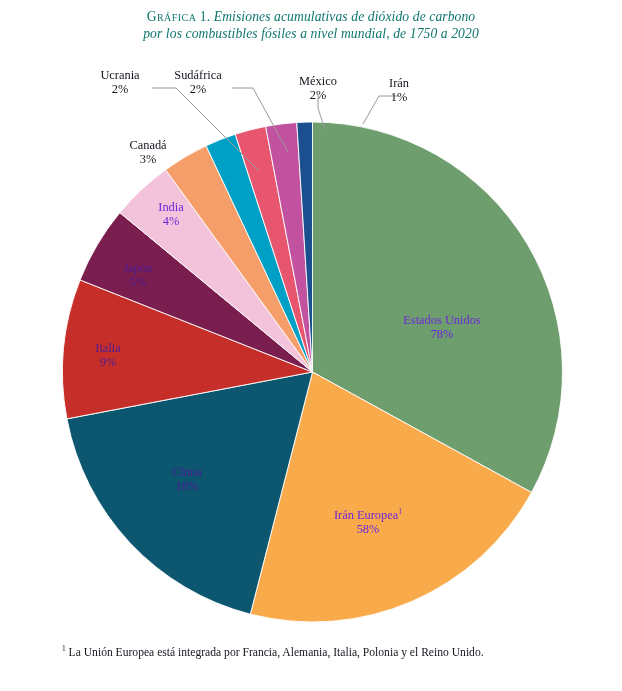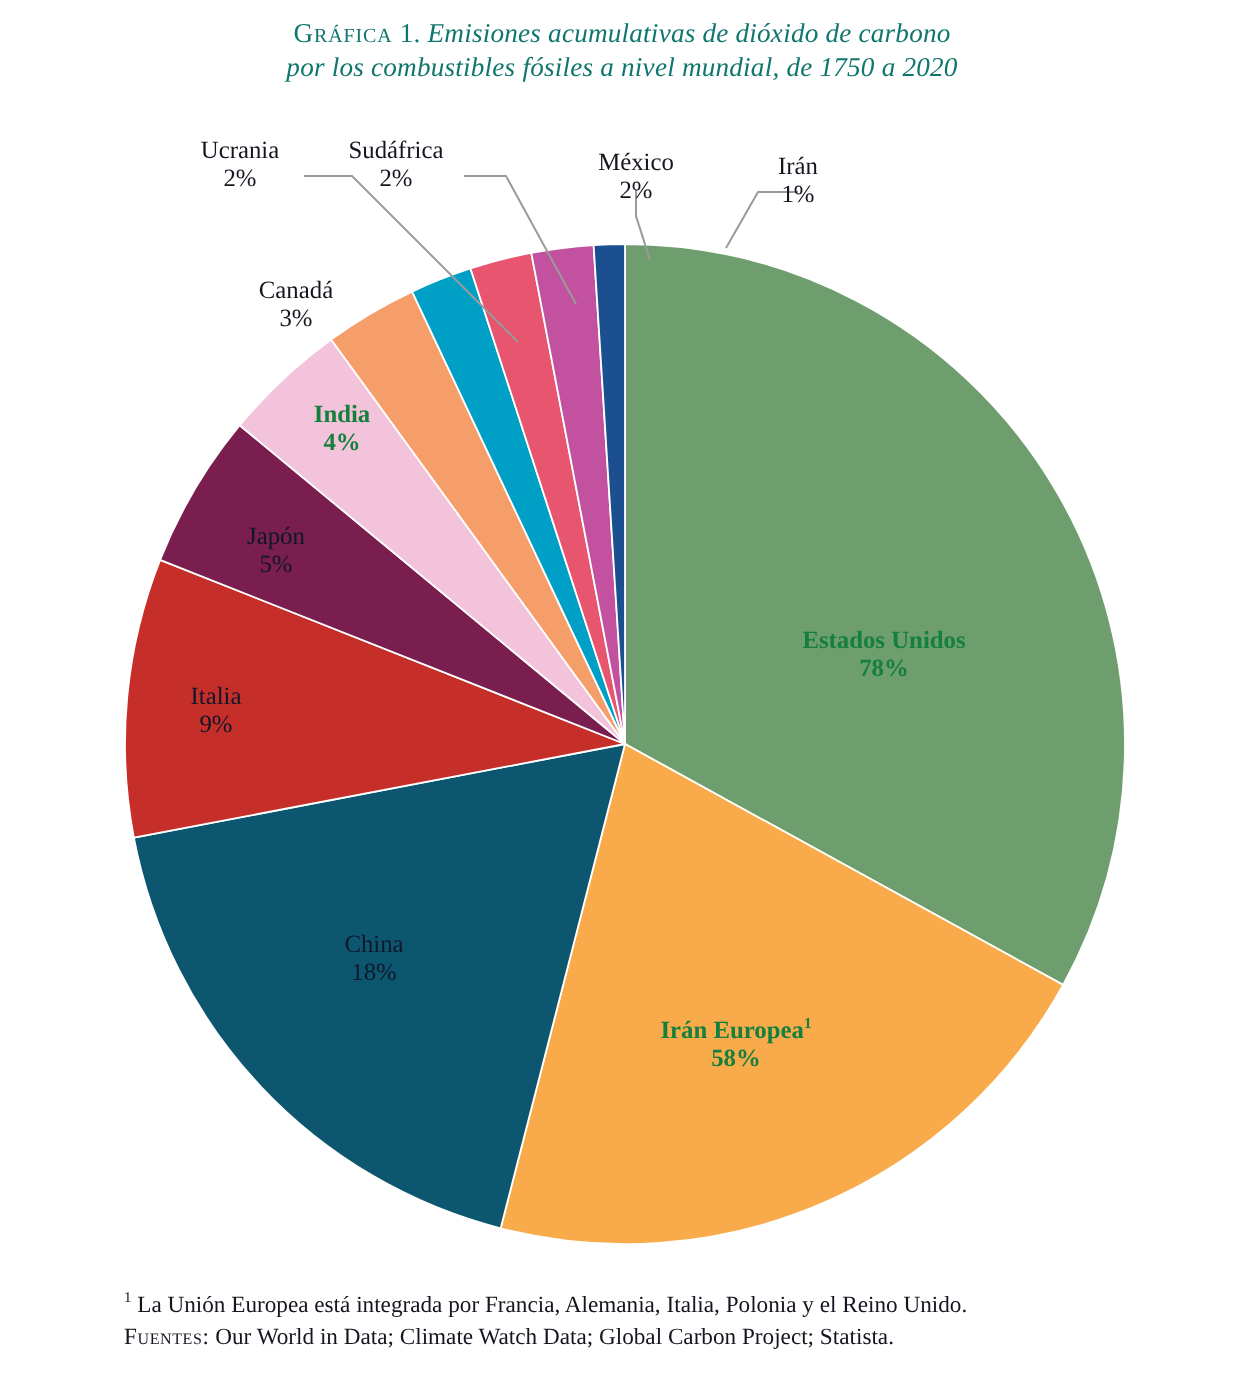--- a/index.html
+++ b/index.html
@@ -60,22 +60,22 @@
   .pie-label {
     position: absolute;
     text-align: center;
     line-height: 1.16;
     white-space: nowrap;
     font-size: 12.4px;
     pointer-events: none;
   }
   .pie-label .nm { display: block; }
   .pie-label .pc { display: block; }
-  .pie-label.inside-light { color: #0f172a; }
-  .pie-label.inside-dark  { color: #15803d; font-weight: bold; }
+  .pie-label.inside-light { color: #4c1d95; }
+  .pie-label.inside-dark  { color: #6d28d9; }
   .pie-label.outside      { color: #15151f; }
   .pie-label .sup {
     font-size: 7.6px;
     vertical-align: super;
     line-height: 0;
   }
 
   
   #footnotes {
     position: absolute;
@@ -181,14 +181,13 @@
   </div>
 
   <div class="pie-label inside-dark" style="left:384px; top:300px; width:116px;margin-top:13px;">
     <span class="nm">Estados Unidos</span>
     <span class="pc">78%</span>
   </div>
 </div>
 
 <div id="footnotes">
   <span class="fn-line"><span class="sup">1</span> <span>La Unión Europea está integrada por Francia, Alemania, Italia, Polonia y el Reino Unido.</span></span>
-  <span class="fn-line"><span class="smallcaps">Fuentes:</span> <span>Our World in Data; Climate Watch Data; Global Carbon Project; Statista.</span></span>
 </div>
 
 </body></html>

